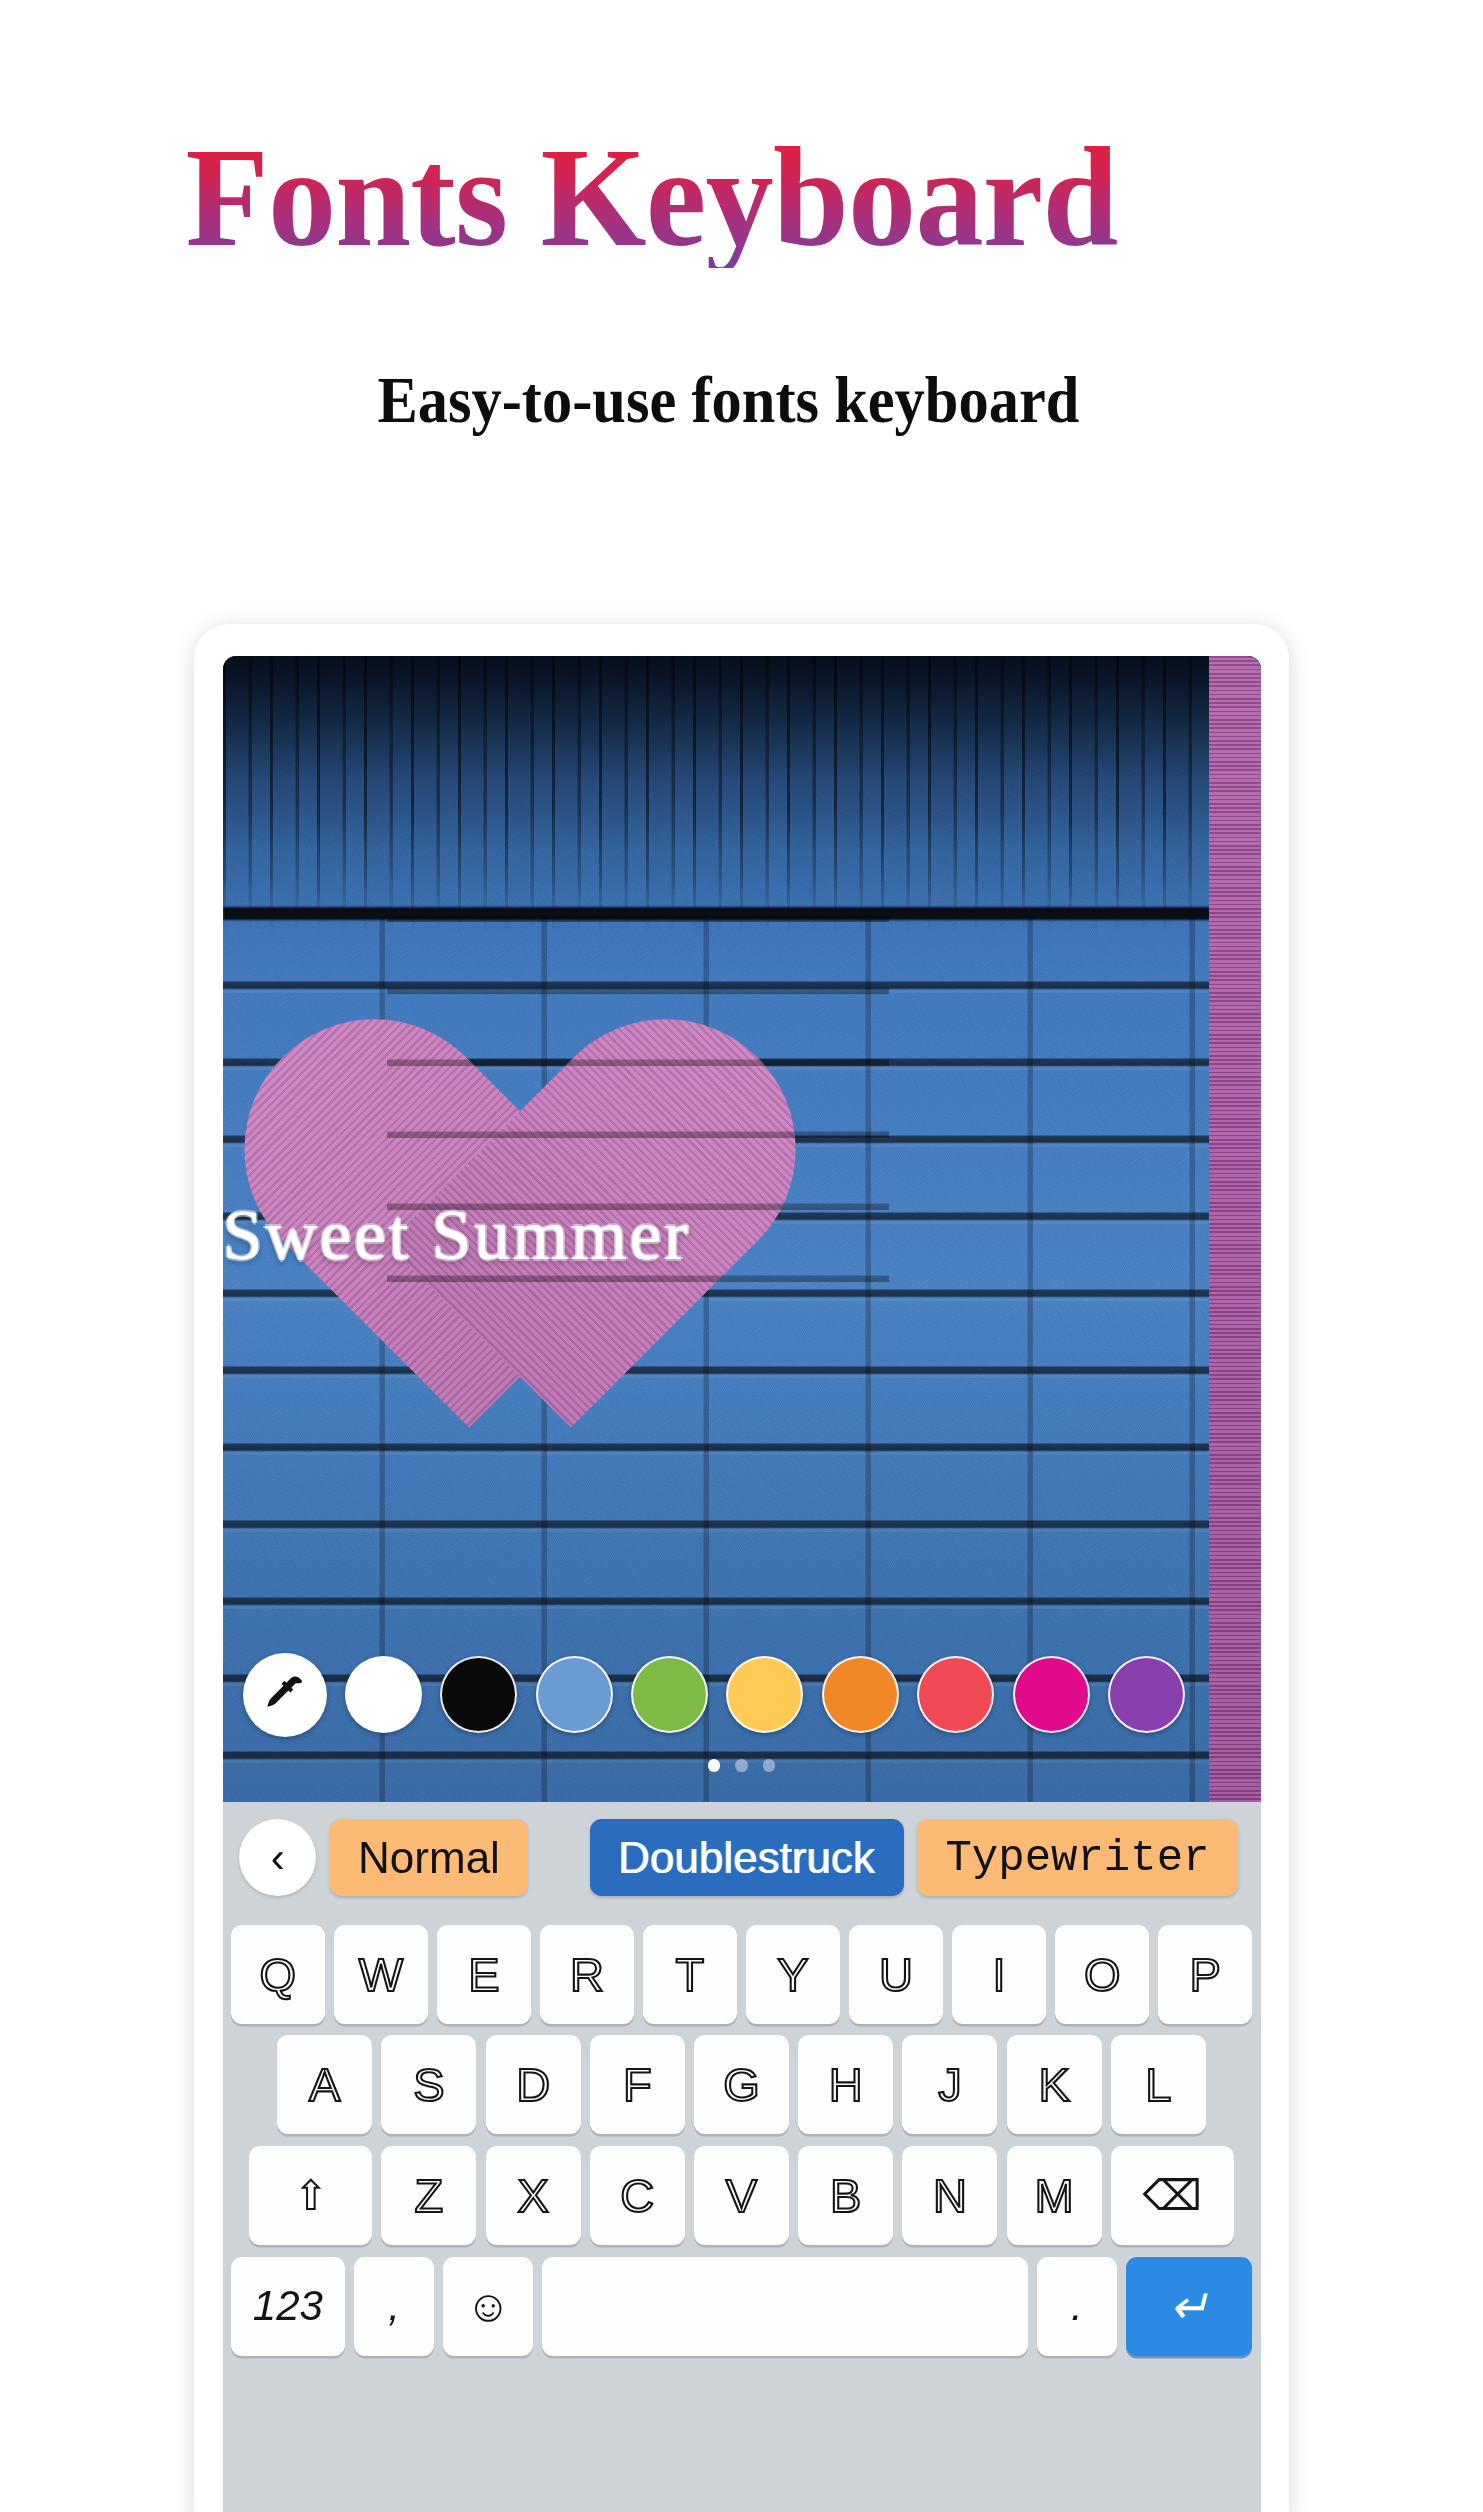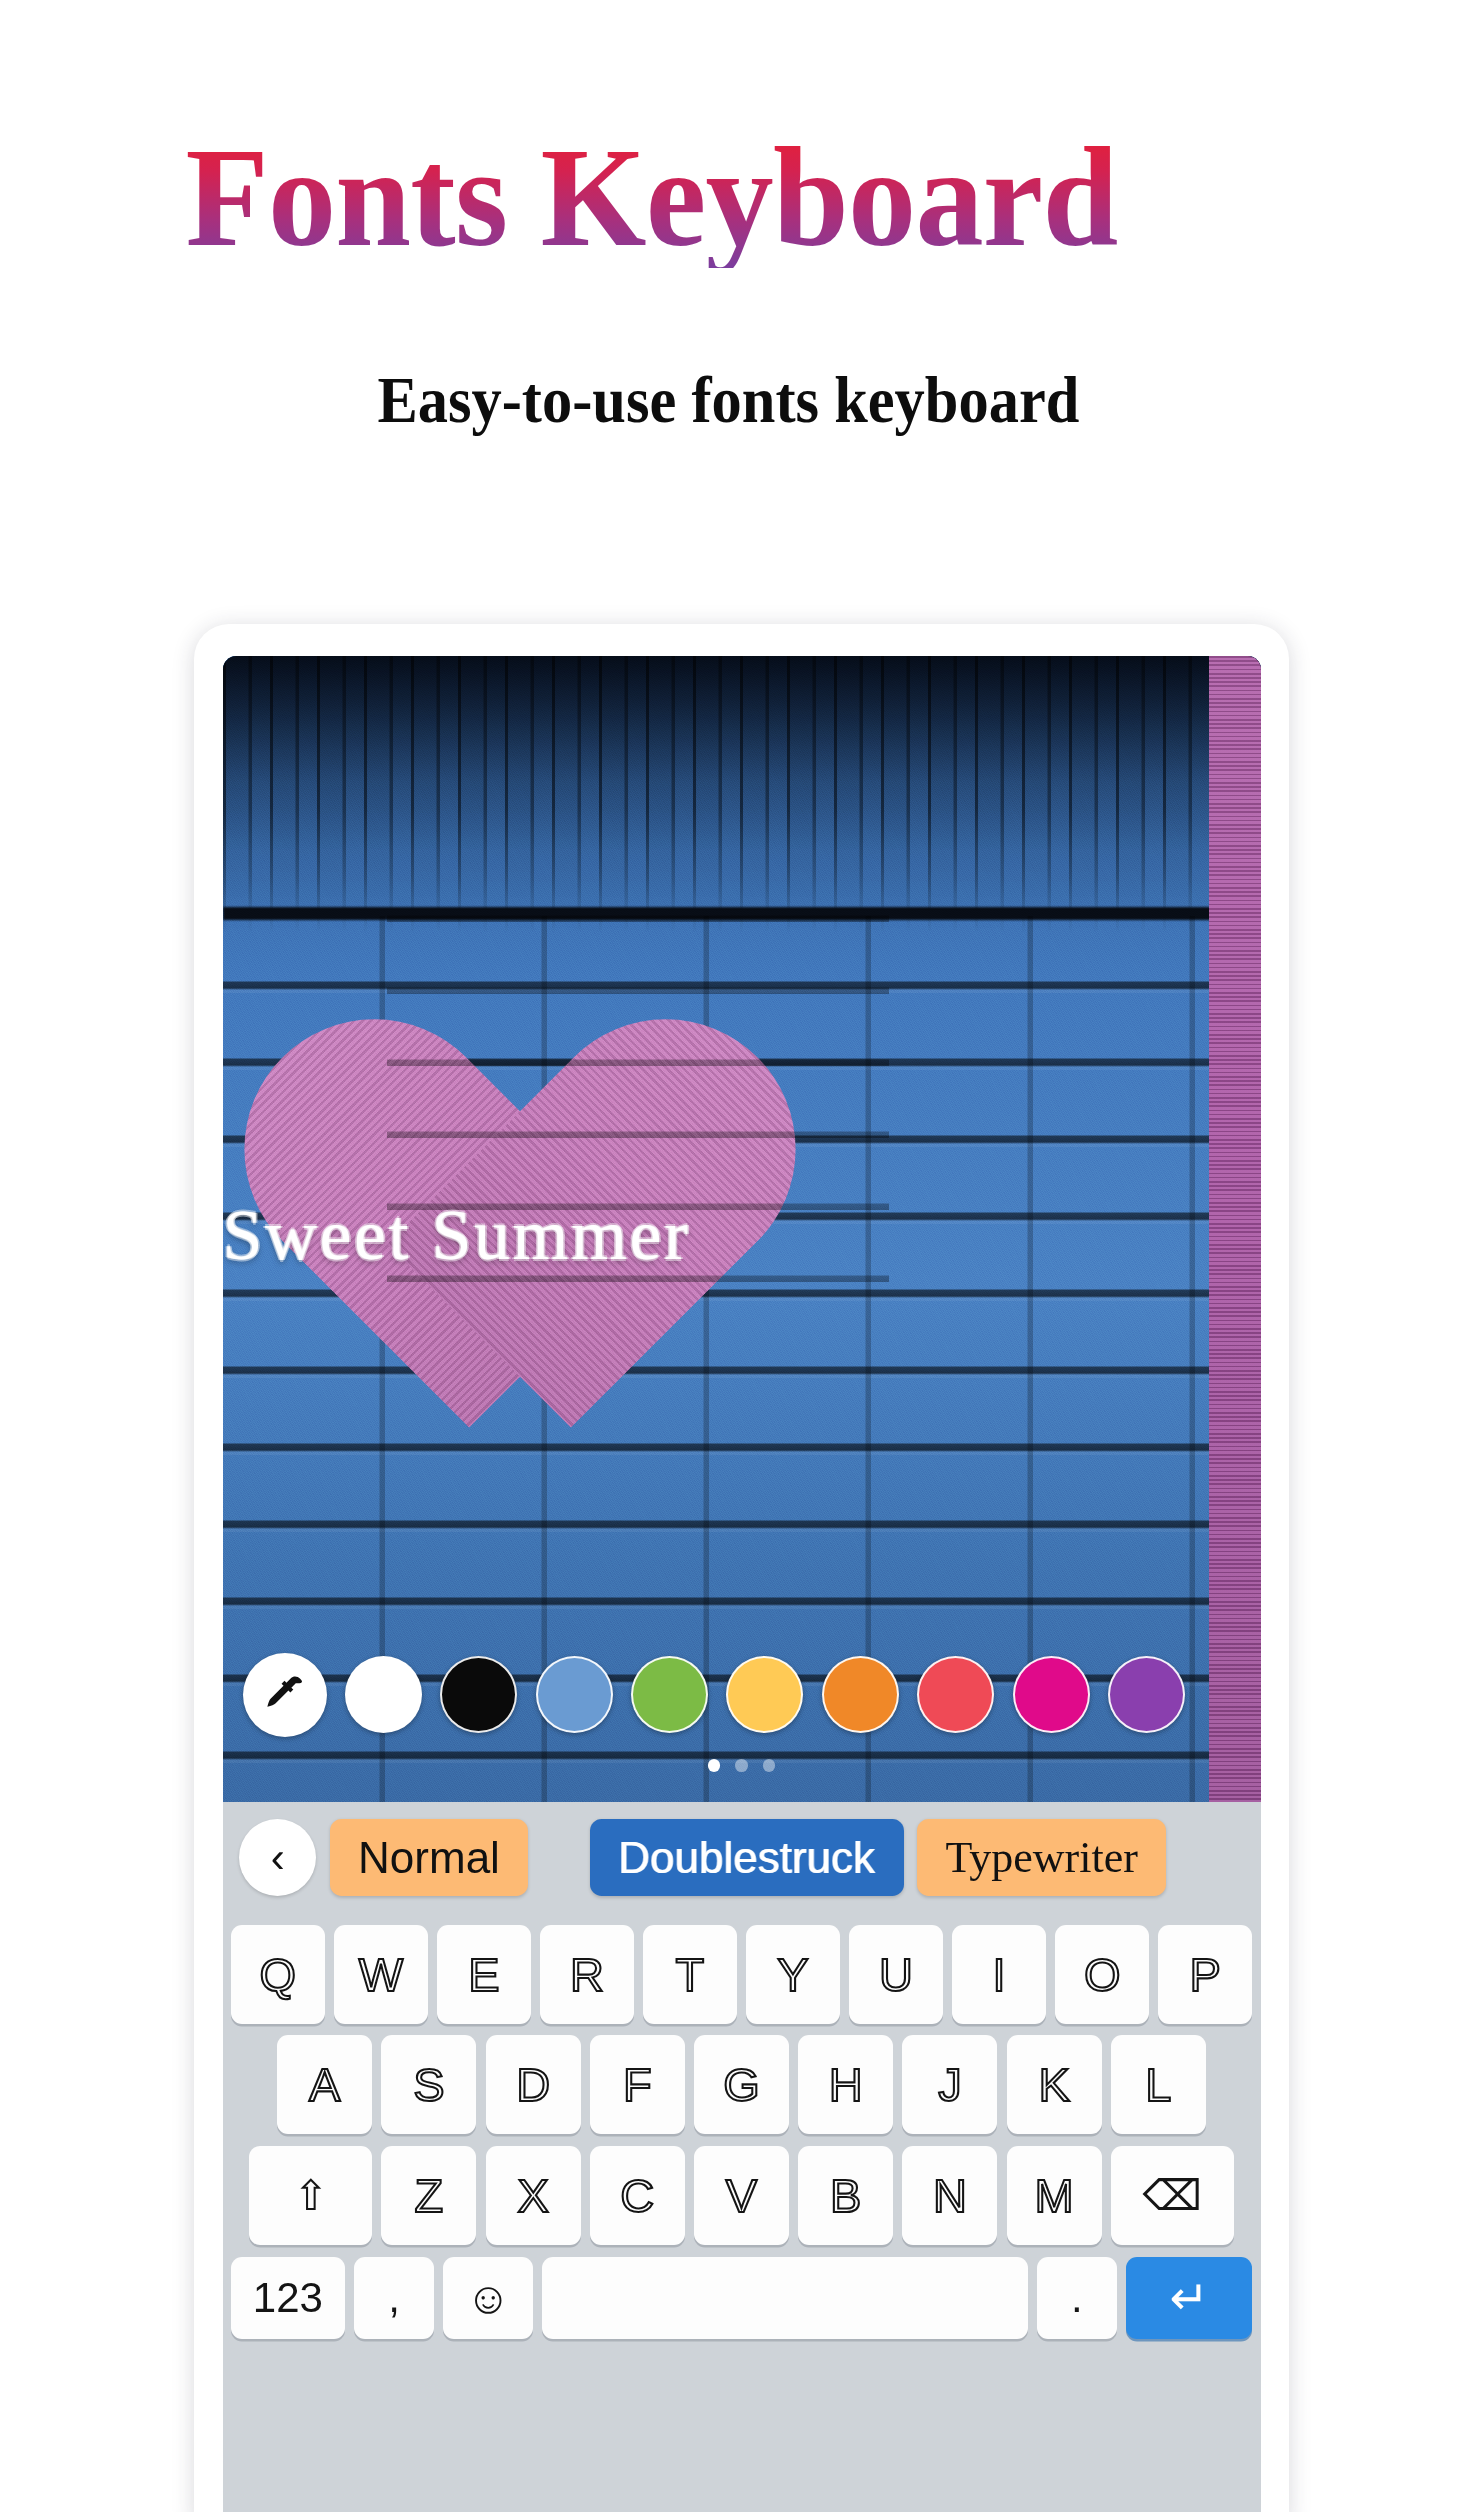--- a/index.html
+++ b/index.html
@@ -292,21 +292,21 @@
     color: #111;
     display: flex;
     align-items: center;
     justify-content: center;
     padding: 0 28.5px;
     font-size: 44px;
     white-space: nowrap;
     box-shadow: 0 1.7px 3.3px rgba(0,0,0,0.16);
   }
   .font-chip.serif { font-family: "Liberation Sans", sans-serif; }
-  .font-chip.mono  { font-family: Liberation Serif, serif; }
+  .font-chip.mono  { font-family: Liberation Mono, monospace; }
   .font-chip.selected {
     background: #2a6dbf;
     color: #ffffff;
     text-shadow: 0.8px 0 0 rgba(255,255,255,0.65), -0.8px 0 0 rgba(255,255,255,0.65);
     font-family: "Liberation Sans", sans-serif;
     margin-left: 48px;
   }
 
   .krow {
     display: flex;
@@ -326,21 +326,21 @@
     font-family: "Liberation Sans", sans-serif;
     color: #121212;
     font-size: 47px;
     height: 99px;
   }
   .krow1 .key { width: 95px; }
   .krow2 { padding: 0 52px; }
   .krow2 .key { width: 95px; }
   .krow3 .key { width: 95px; }
   .krow3 .key.wide { width: 123px; font-size: 42px; }
-  .krow4 .key { height: 82px; font-size: 42px; }
+  .krow4 .key { height: 99px; font-size: 42px; font-style: italic; }
   .krow4 .k-num { width: 114px; }
   .krow4 .k-comma { width: 80px; }
   .krow4 .k-emoji { width: 90px; font-size: 44px; }
   .krow4 .k-space { flex: 1; }
   .krow4 .k-period { width: 80px; }
   .krow4 .k-enter {
     width: 126px;
     background: #2a8ae4;
     color: #ffffff;
     box-shadow: 0 2.5px 0 rgba(30,100,170,0.55);

